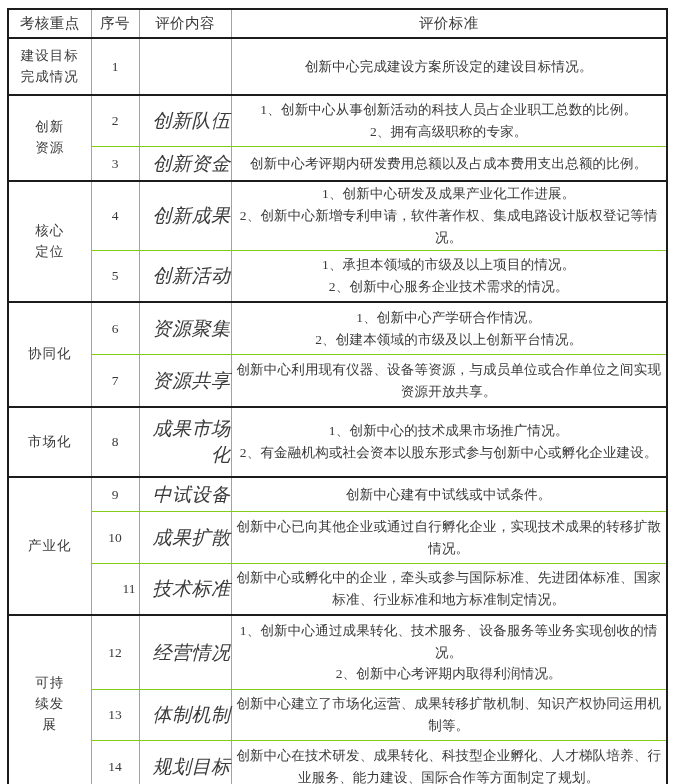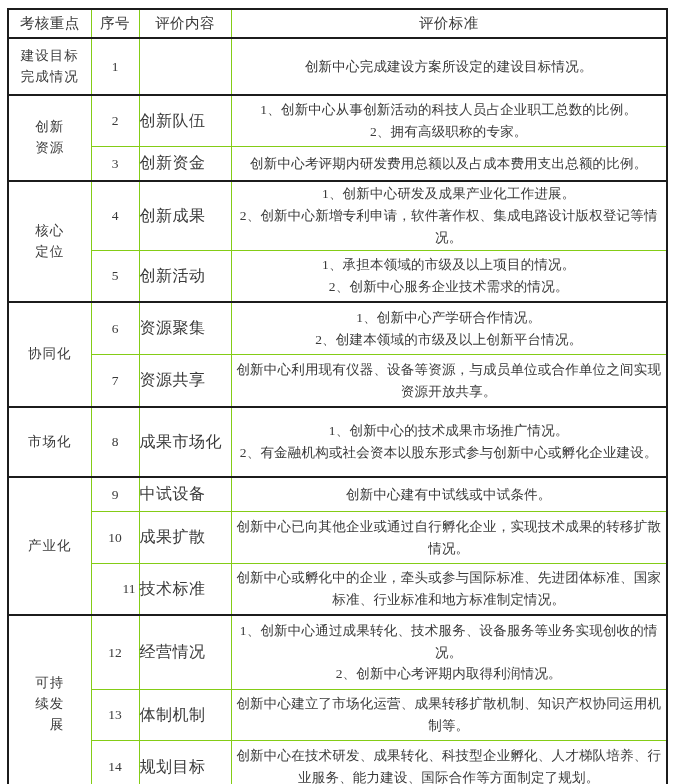--- a/index.html
+++ b/index.html
@@ -72,35 +72,36 @@
   td.focus-cell {
     text-align: center;
     font-size: 13.5px;
     line-height: 1.55;
     color: #4a4a4a;
     letter-spacing: 1px;
     border-left: 2px solid #1c1c1c;
   }
   td.focus-cell .focus-text {
     display: inline-block;
-    text-align: right;
+    text-align: center;
     white-space: pre-line;
   }
 
   td.no-cell {
     text-align: center;
     font-size: 13.5px;
     color: #3c3c3c;
   }
 
   td.item-cell {
-    text-align: left;
-    font-size: 16px;
+    text-align: right;
+    font-size: 19px;
     color: #4a4a4a;
     letter-spacing: 0.5px;
+    font-style: italic;
   }
 
   td.std-cell {
     text-align: center;
     font-size: 13.5px;
     line-height: 1.62;
     color: #3c3c3c;
     padding: 5px 7px 5px 9px;
     letter-spacing: 0.2px;
     border-right: 2px solid #1c1c1c;

